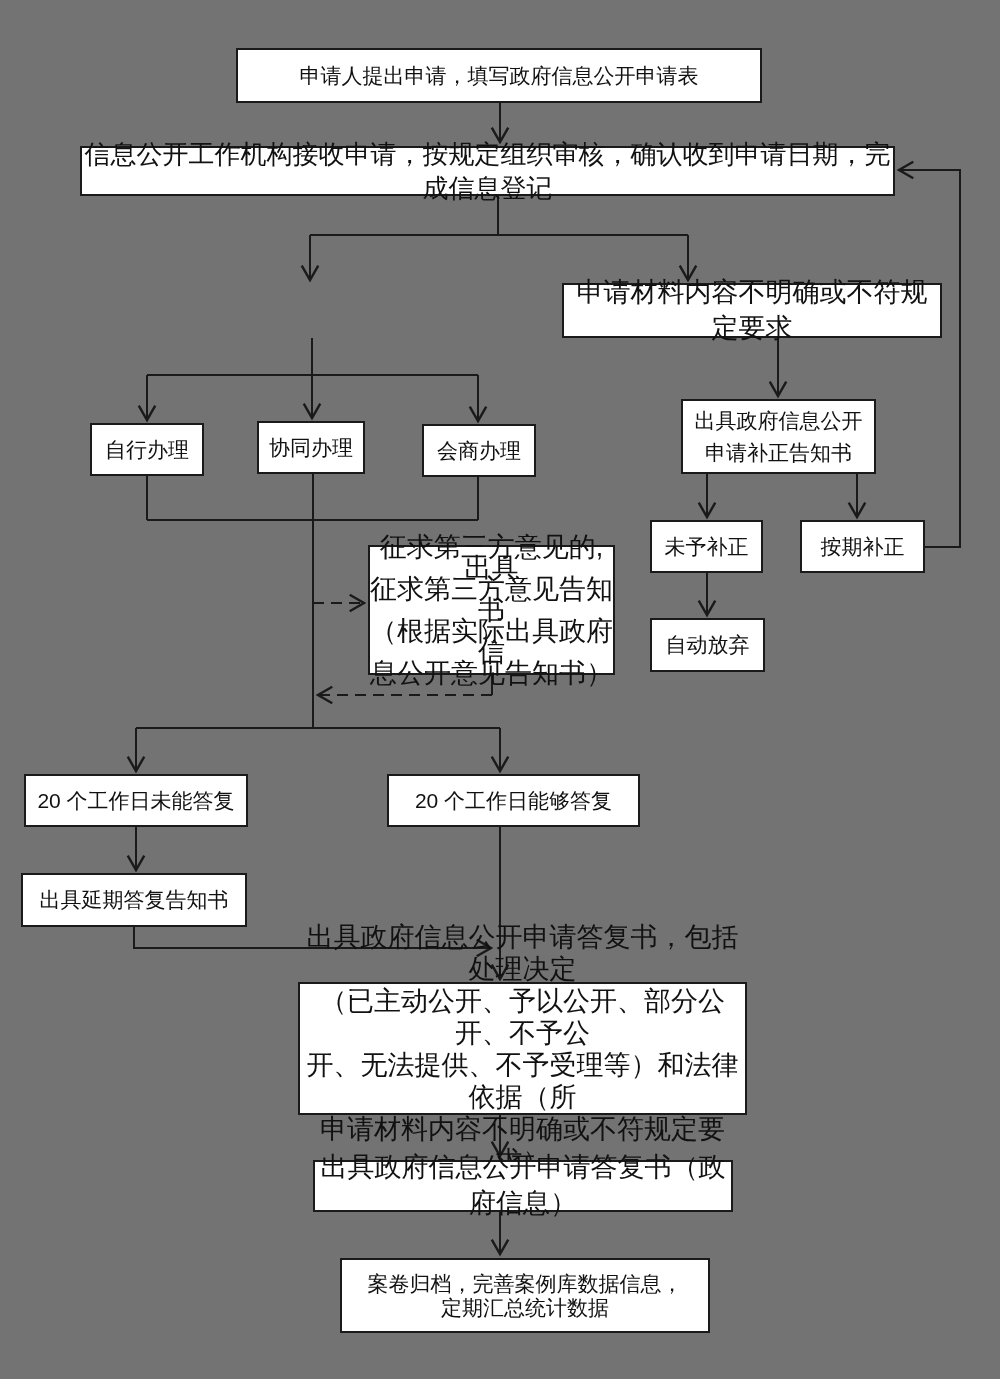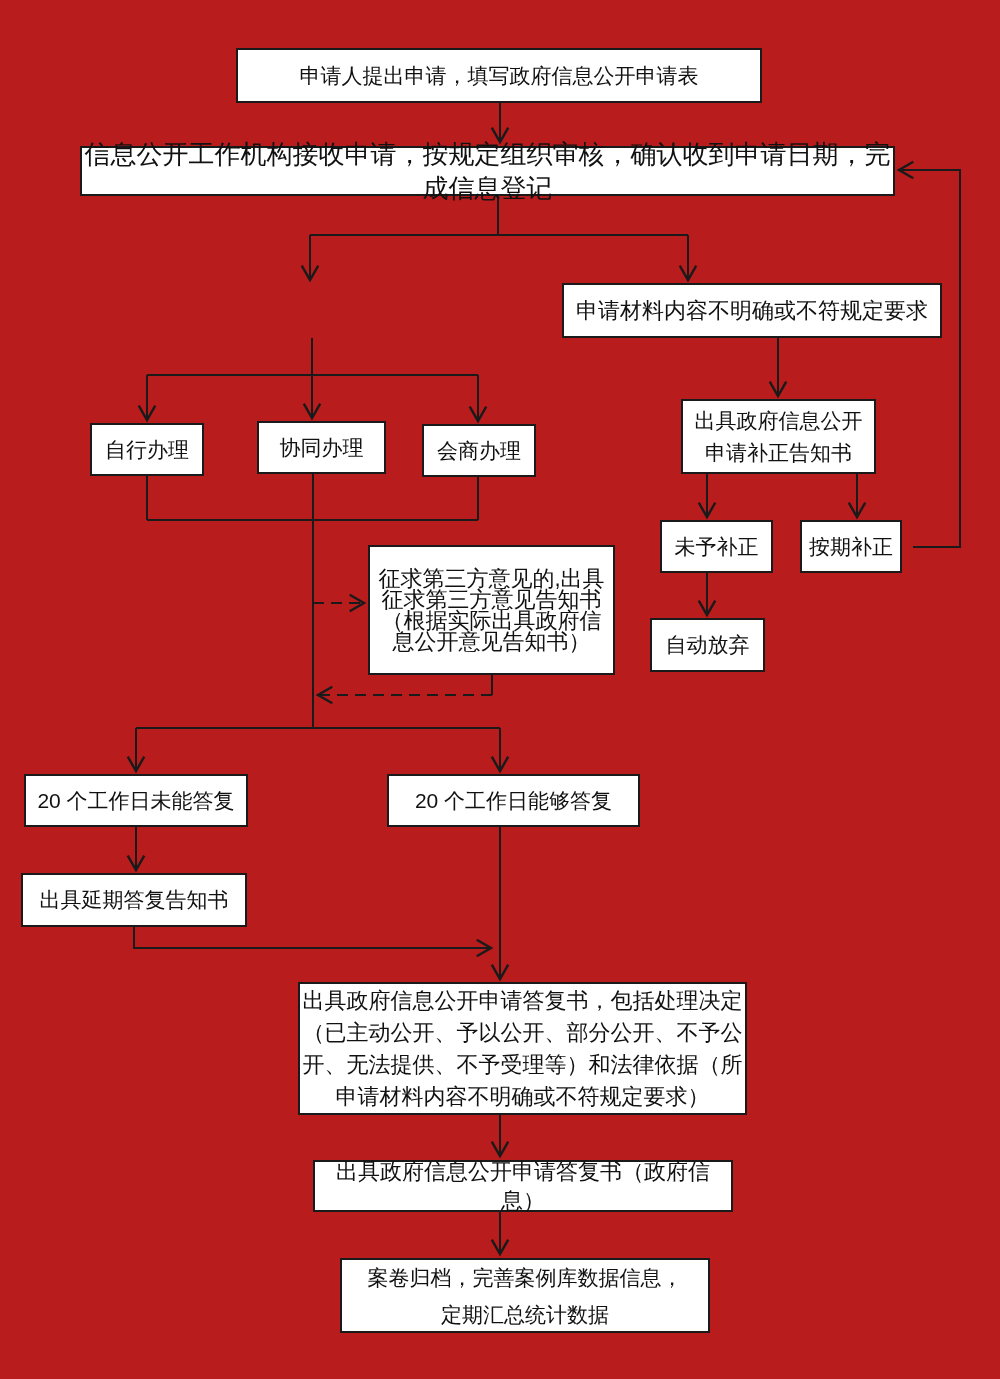--- a/index.html
+++ b/index.html
@@ -1,42 +1,42 @@
 <!DOCTYPE html>
 <html><head>
 <meta charset="utf-8">
 <style>
   html,body{margin:0;padding:0;background:#ffffff;}
   #canvas{
     position:relative;
     width:1000px;height:1379px;
-    background:#b91c1c;
+    background:#737373;
     font-family:"Liberation Sans","DejaVu Sans",sans-serif;
     color:#111;
   }
   #wires{position:absolute;left:0;top:0;width:1000px;height:1379px;}
   .node{
     position:absolute;
     box-sizing:border-box;
     border:2px solid #1a1a1a;
     background:#ffffff;
     display:flex;
     align-items:center;
     justify-content:center;
     text-align:center;
     white-space:pre-line;
     font-size:21px;
     line-height:1.32;
     color:#111;
   }
   .fs19{font-size:26px;}
-  .fs20{font-size:22px;}
+  .fs20{font-size:27px;}
   .lh31{line-height:21px;}
   .lh32{line-height:32px;}
-  .lh34{line-height:37px;}
+  .lh34{line-height:24px;}
 </style>
 </head>
 <body>
 
 <div id="canvas">
 
   <svg id="wires" viewBox="0 0 1000 1379" xmlns="http://www.w3.org/2000/svg">
     <defs>
       <marker id="arw" viewBox="0 0 20 20" refX="16" refY="10" markerWidth="22" markerHeight="22" markerUnits="userSpaceOnUse" orient="auto-start-reverse">
         <path d="M3,2.5 L16,10 L3,17.5" fill="none" stroke="#1a1a1a" stroke-width="2.2"></path>
@@ -94,21 +94,21 @@
 
   <div class="node" style="left:236px;top:48px;width:526px;height:55px;">申请人提出申请，填写政府信息公开申请表</div>
 
   <div class="node fs19" style="left:80px;top:146px;width:815px;height:50px;">信息公开工作机构接收申请，按规定组织审核，确认收到申请日期，完成信息登记</div>
 
 
   <div class="node fs20" style="left:562px;top:283px;width:380px;height:55px;">申请材料内容不明确或不符规定要求</div>
 
   <div class="node" style="left:90px;top:423px;width:114px;height:53px;">自行办理</div>
 
-  <div class="node" style="left:257px;top:421px;width:129px;height:53px;">协同办理</div>
+  <div class="node" style="left:257px;top:421px;width:108px;height:53px;">协同办理</div>
 
   <div class="node" style="left:422px;top:424px;width:114px;height:53px;">会商办理</div>
 
   <div class="node fs20 lh31" style="left:368px;top:545px;width:247px;height:130px;">征求第三方意见的,出具
 征求第三方意见告知书
 （根据实际出具政府信
 息公开意见告知书）</div>
 
   <div class="node" style="left:24px;top:774px;width:224px;height:53px;">20 个工作日未能答复</div>
 
@@ -122,19 +122,19 @@
 申请材料内容不明确或不符规定要求）</div>
 
   <div class="node fs20" style="left:313px;top:1160px;width:420px;height:52px;">出具政府信息公开申请答复书（政府信息）</div>
 
   <div class="node lh34" style="left:340px;top:1258px;width:370px;height:75px;">案卷归档，完善案例库数据信息，
 定期汇总统计数据</div>
 
   <div class="node lh32" style="left:681px;top:399px;width:195px;height:75px;">出具政府信息公开
 申请补正告知书</div>
 
-  <div class="node" style="left:650px;top:520px;width:113px;height:53px;margin-left:10px;">未予补正</div>
+  <div class="node" style="left:650px;top:520px;width:113px;height:53px;">未予补正</div>
 
-  <div class="node" style="left:800px;top:520px;width:102px;height:53px;">按期补正</div>
+  <div class="node" style="left:800px;top:520px;width:125px;height:53px;">按期补正</div>
 
   <div class="node" style="left:650px;top:618px;width:115px;height:54px;">自动放弃</div>
 
 </div>
 
 </body></html>

